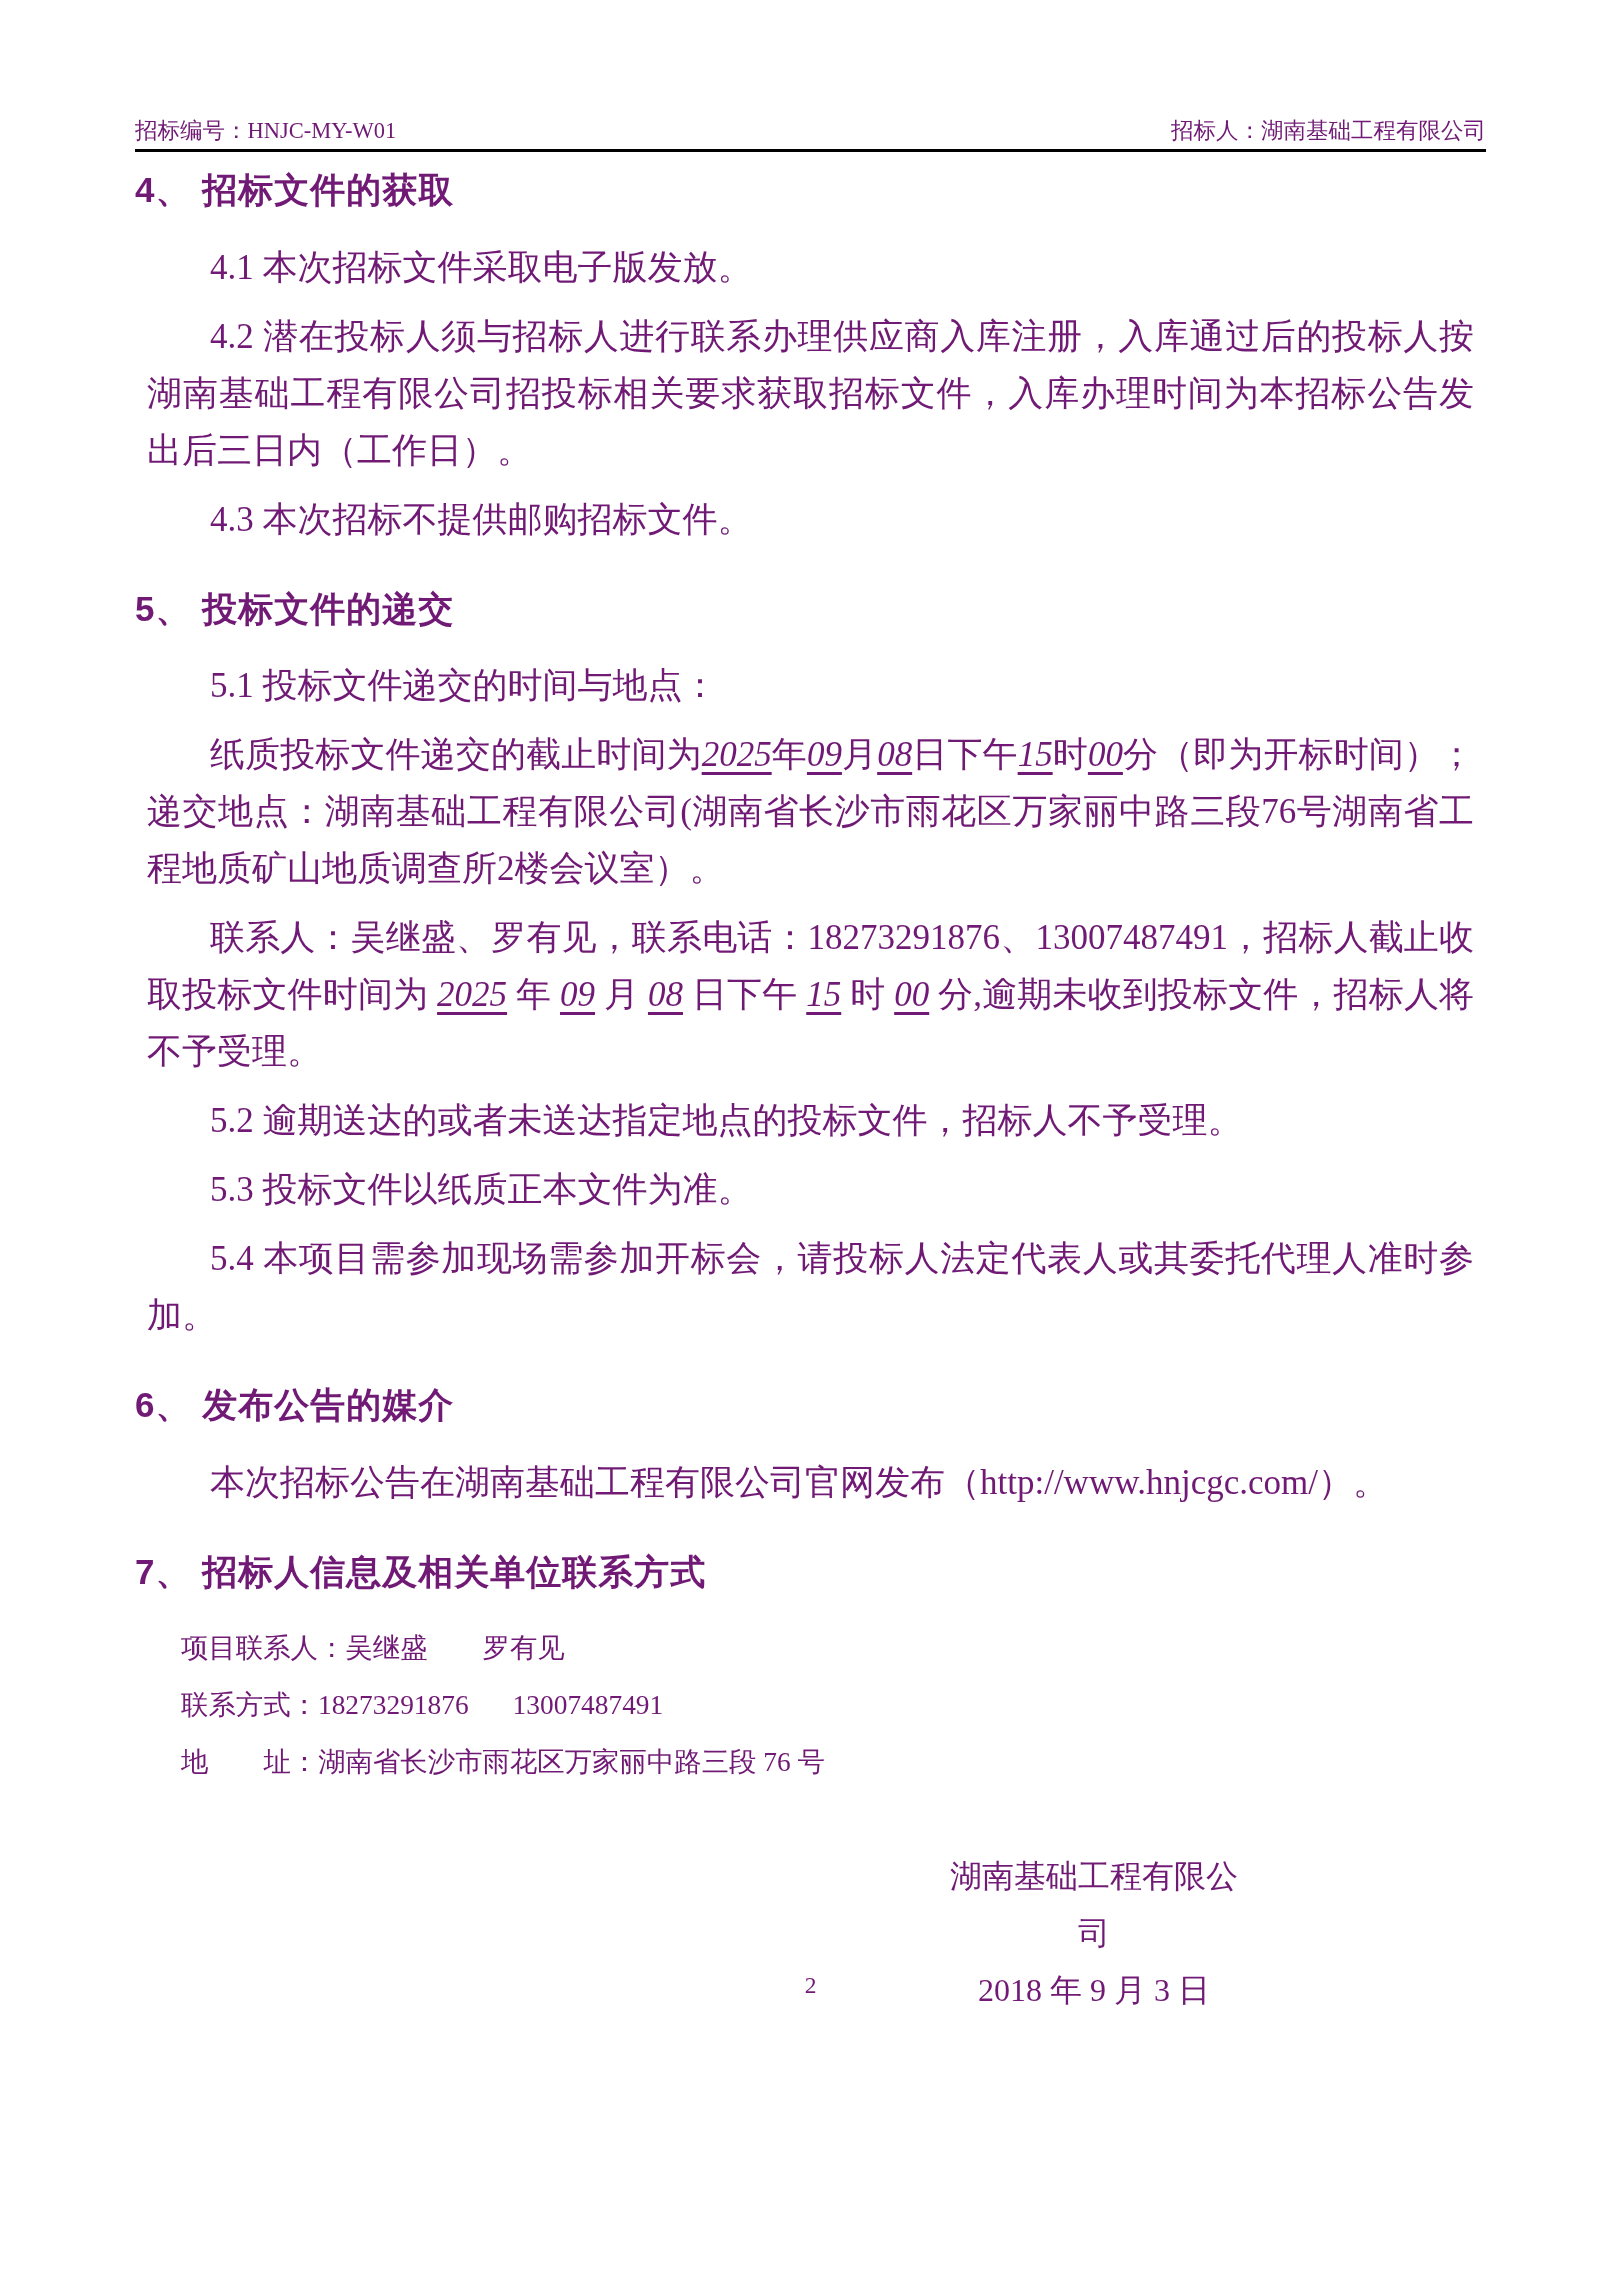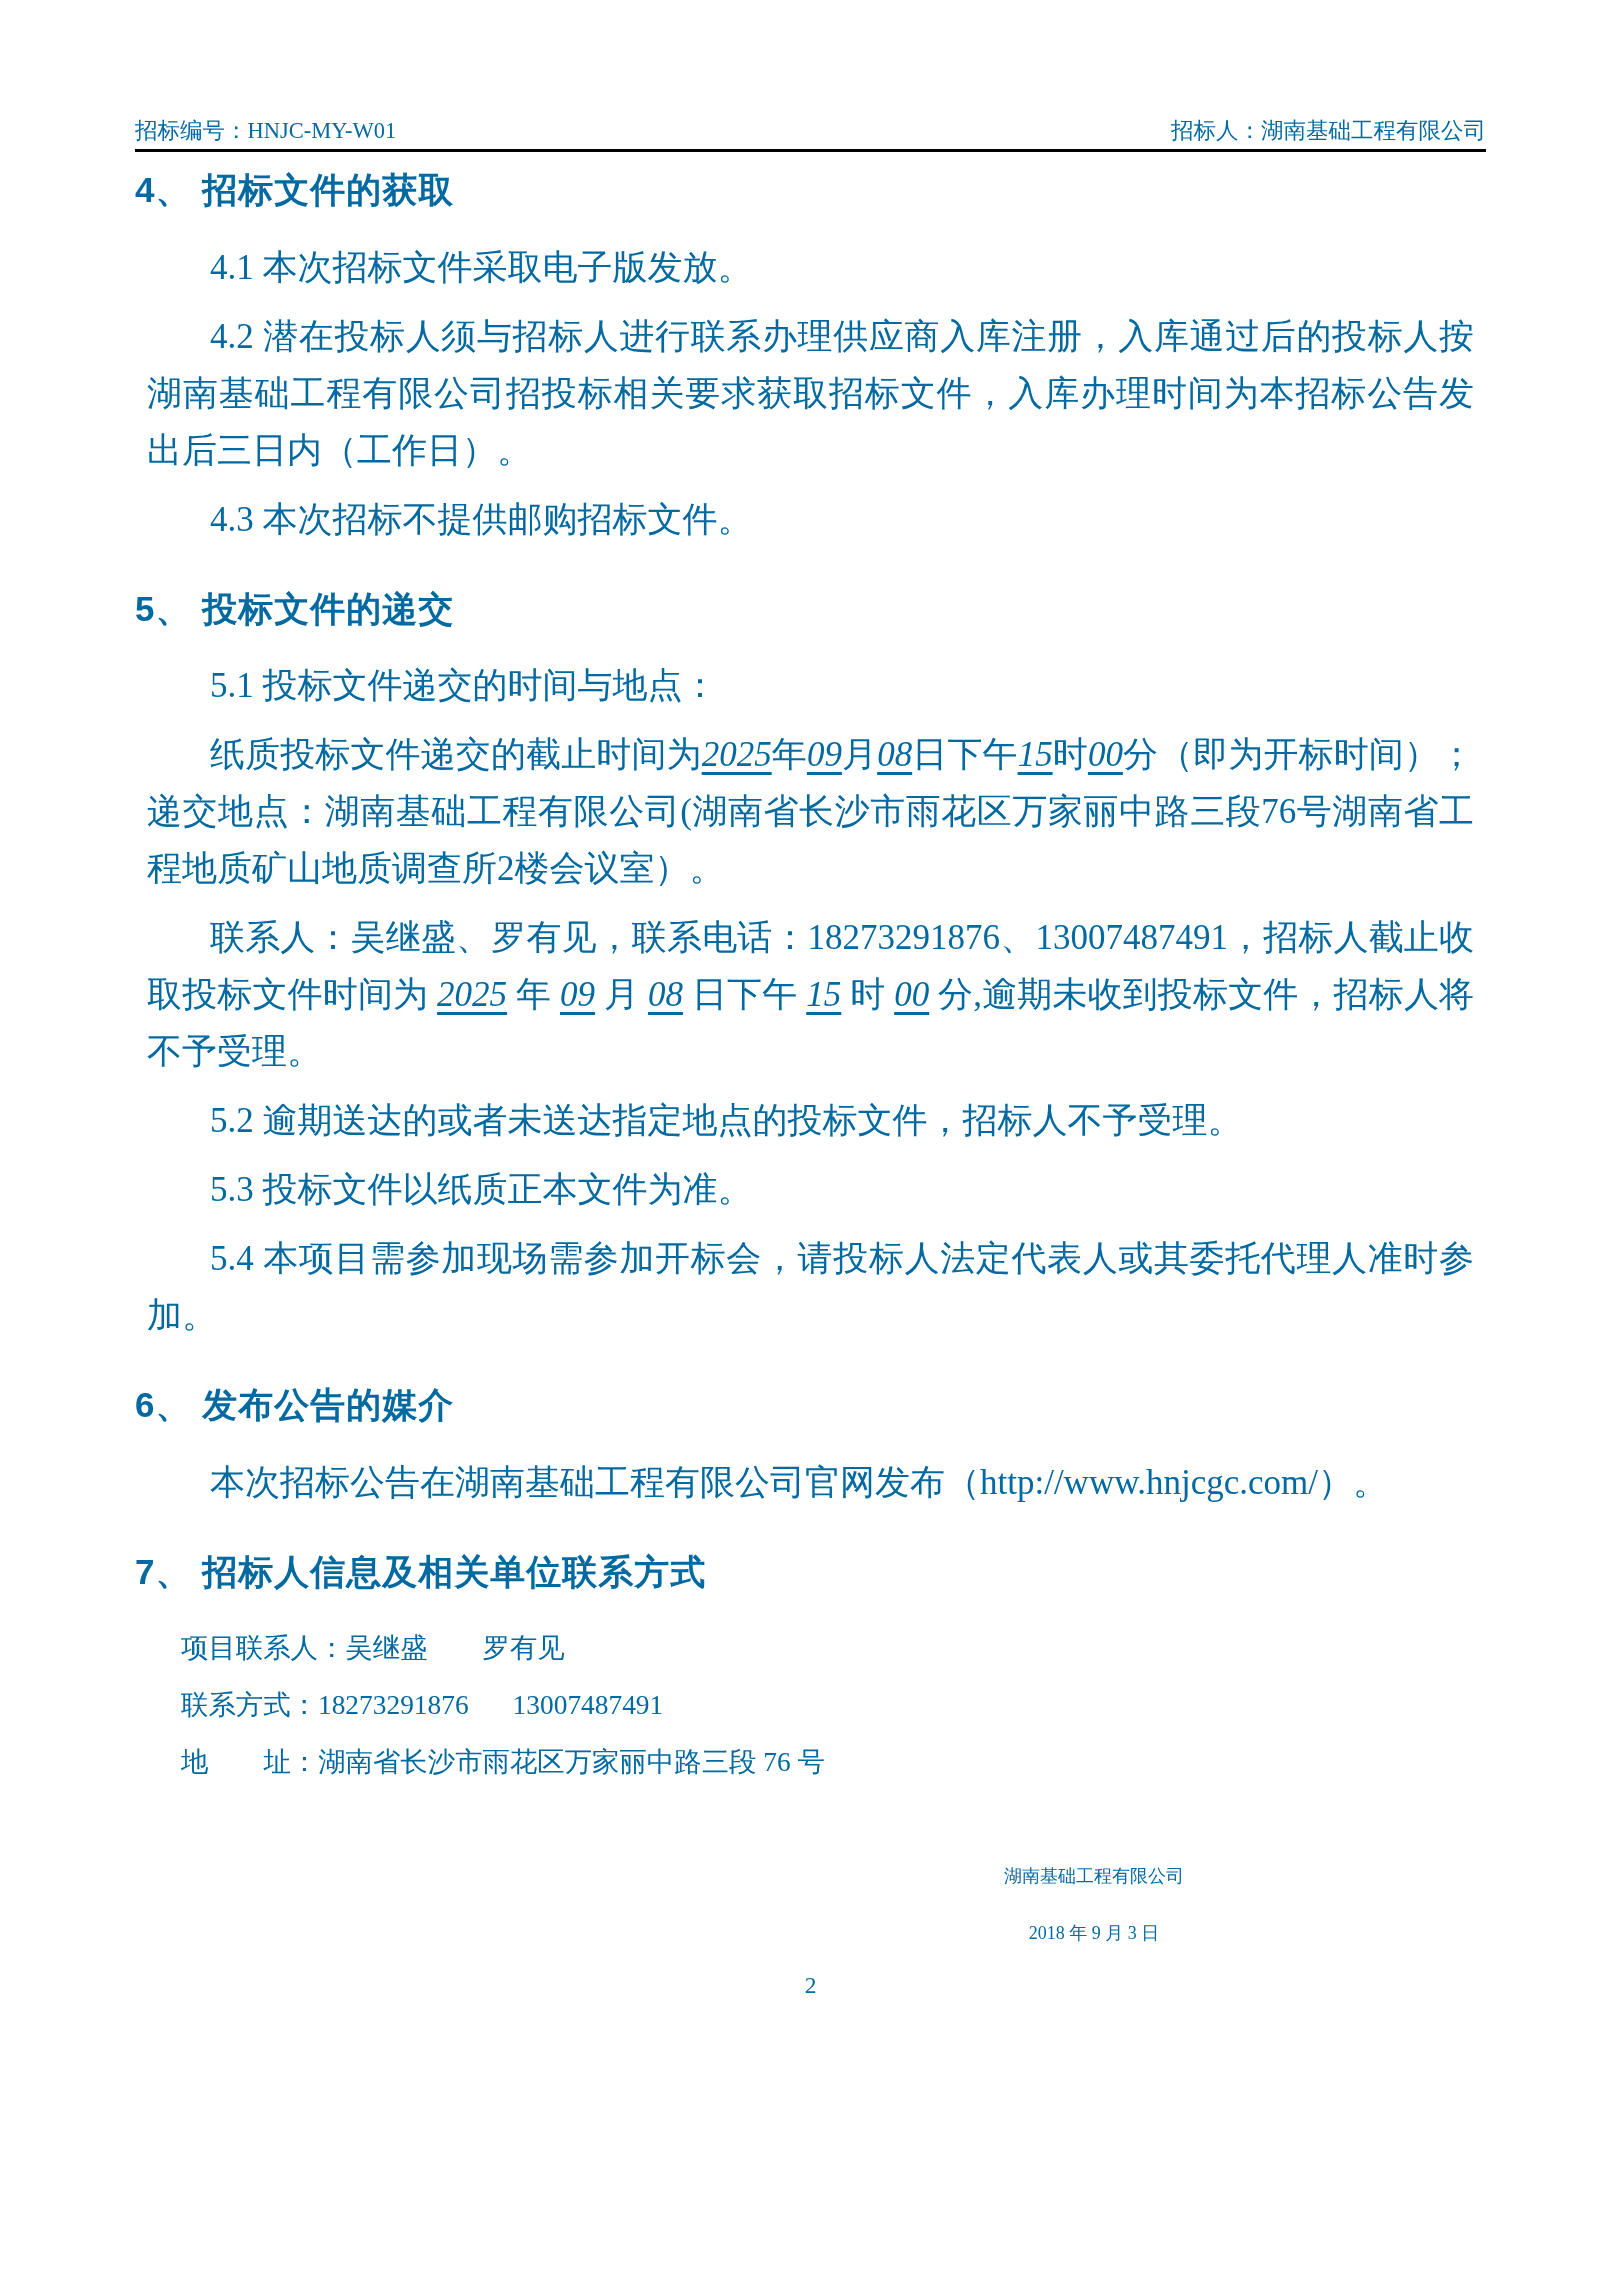--- a/index.html
+++ b/index.html
@@ -2,21 +2,21 @@
 <html><head>
 <meta charset="utf-8">
 <style>
   html, body { margin: 0; padding: 0; background: #ffffff; }
   .page {
     position: relative;
     width: 1621px;
     height: 2154px;
     margin: 0 auto;
     background: #ffffff;
-    color: #0369a1;
+    color: #701a75;
     box-sizing: border-box;
     padding: 0 135px;
     overflow: hidden;
     font-family: "Liberation Serif", "DejaVu Serif", serif;
   }
   .doc-header {
     padding-top: 118px;
     padding-bottom: 5.9px;
     border-bottom: 3.9px solid #000000;
     display: flex;
@@ -49,21 +49,21 @@
     padding-left: 46px;
   }
   .gap-wide { display: inline-block; width: 55px; }
   .gap-sm   { display: inline-block; width: 44px; }
   .signature {
     margin-top: 57px;
     width: 314px;
     margin-left: auto;
     margin-right: 235px;
     text-align: center;
-    font-size: 18px;
+    font-size: 32px;
     line-height: 57px;
   }
   .page-number {
     position: absolute;
     left: 0; right: 0;
     bottom: 155px;
     text-align: center;
     font-size: 23.5px;
     line-height: 27.4px;
   }

